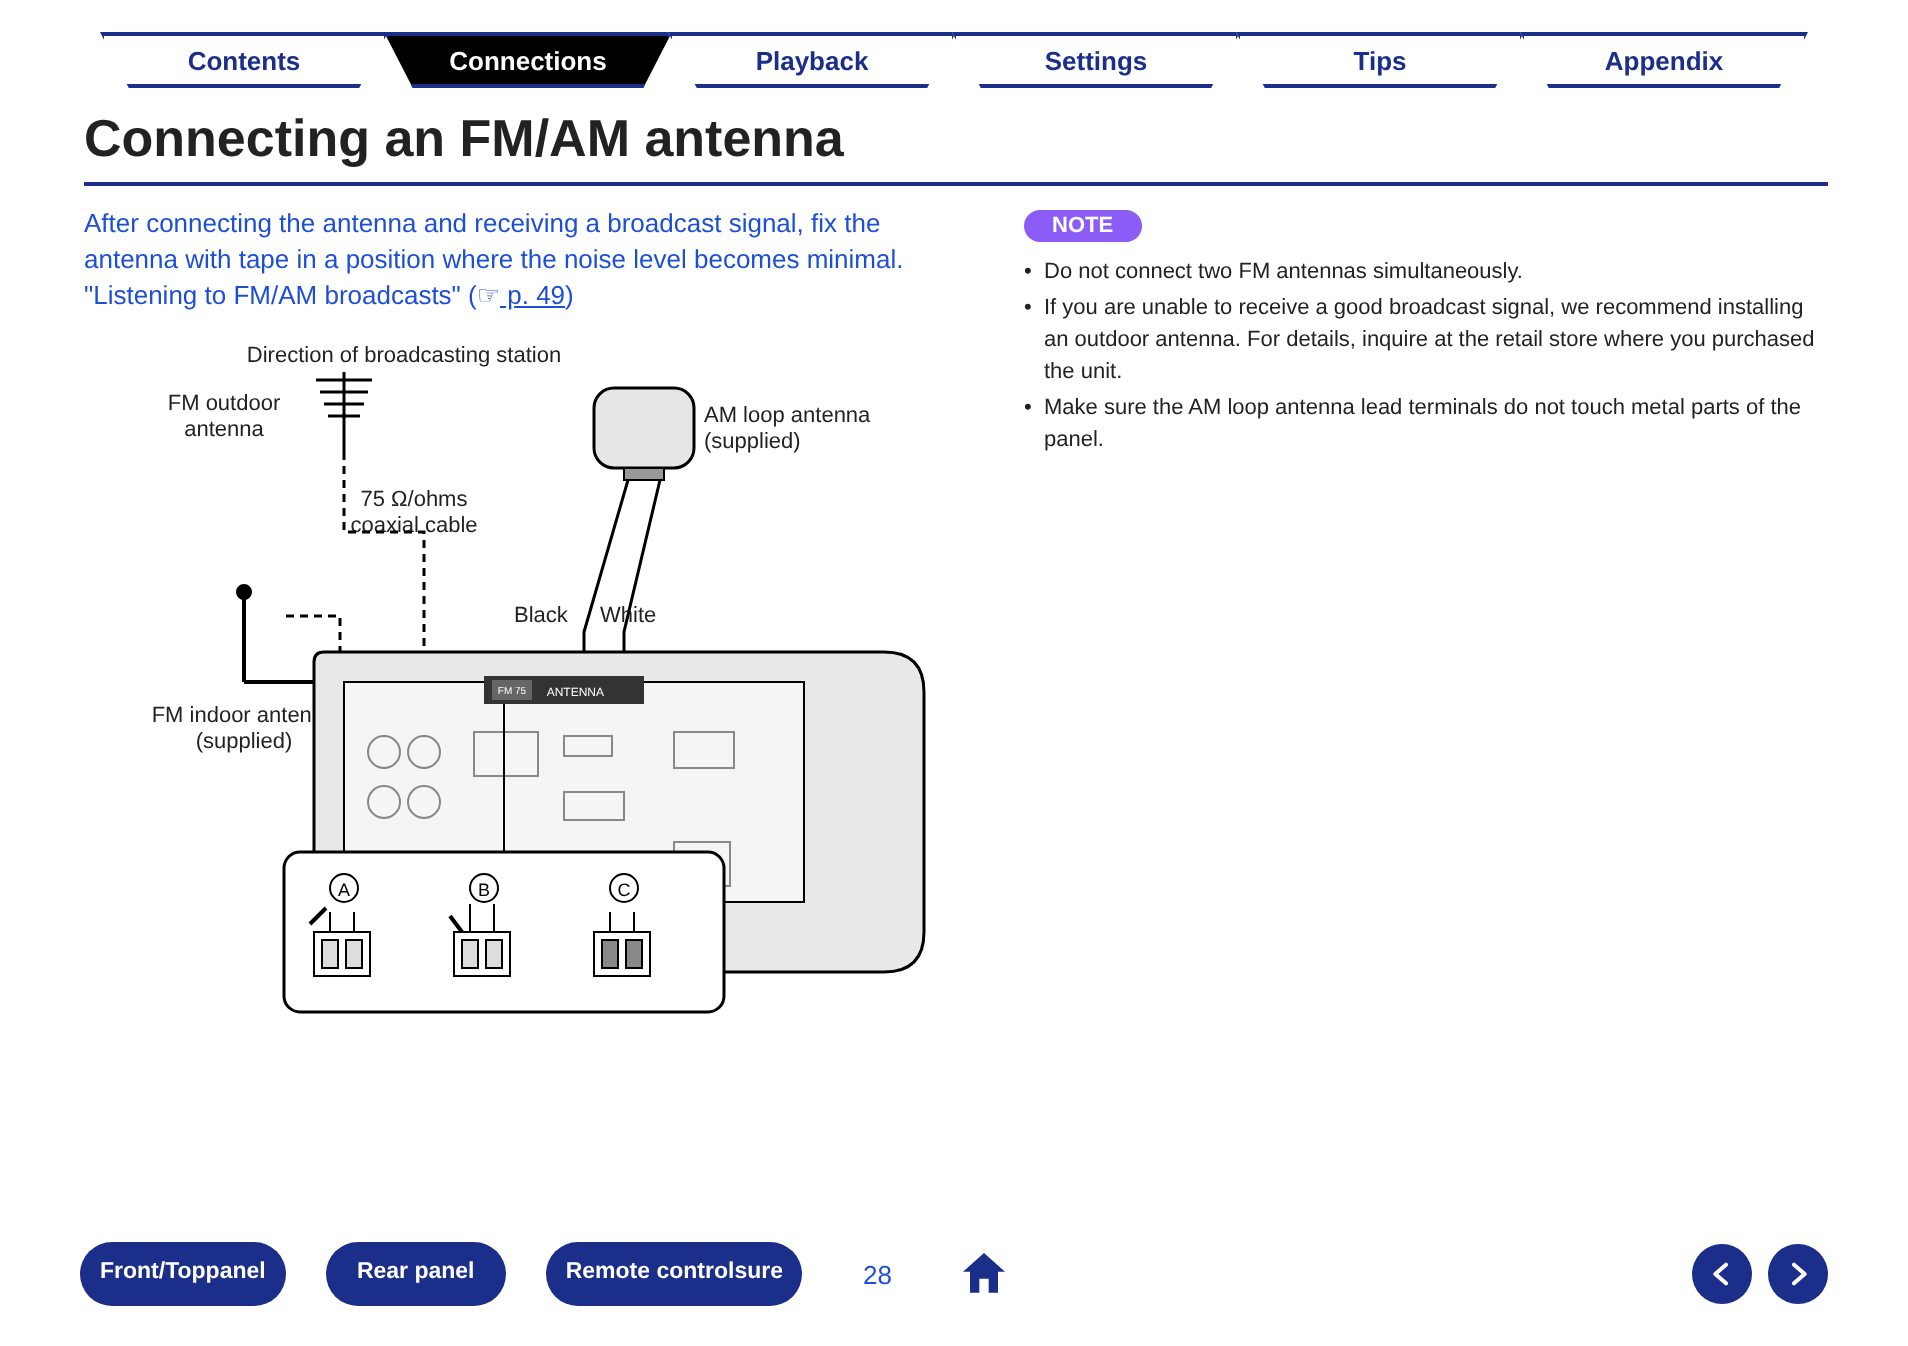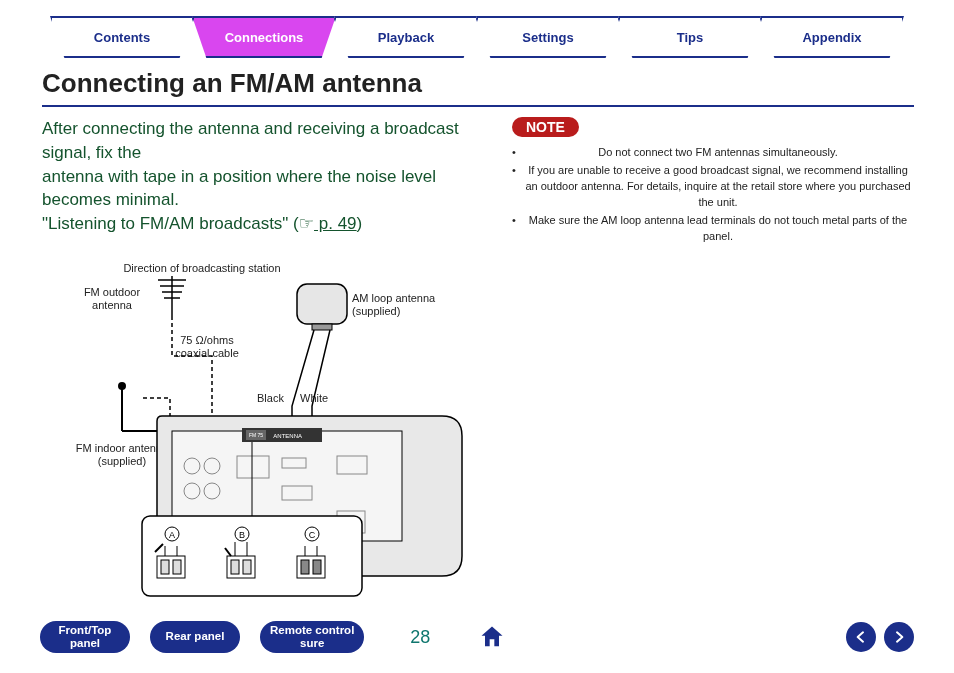--- a/index.html
+++ b/index.html
@@ -15,35 +15,35 @@
   
   .top-tabs {
     display: flex;
     justify-content: center;
     gap: 0;
     padding: 16px 40px 0 40px;
   }
   .tab {
     position: relative;
     width: 144px;
-    height: 42px;
+    height: 28px;
     display: flex;
     align-items: center;
     justify-content: center;
     font-size: 13px;
     font-weight: bold;
     color: #1b2e8a;
     background: #fff;
     border: 2px solid #1b2e8a;
     margin: 0 -1px;
     clip-path: polygon(0 0, 100% 0, 90% 100%, 10% 100%);
     cursor: pointer;
   }
   .tab.active {
-    background: #d946ef;
+    background: #000000;
     color: #fff;
   }
 
   .content {
     padding: 10px 40px 0 42px;
   }
 
   .page-title {
     font-size: 26px;
     font-weight: bold;
@@ -54,24 +54,24 @@
   }
 
   .two-col {
     display: flex;
     gap: 30px;
   }
   .col-left { flex: 0 0 440px; }
   .col-right { flex: 1; }
 
   .intro {
-    font-size: 17px;
+    font-size: 13px;
     line-height: 1.4;
-    color: #14532d;
-    margin-bottom: 20px;
+    color: #1d4ed8;
+    margin-bottom: 8px;
   }
   .page-ref {
     text-decoration: underline;
     cursor: pointer;
   }
 
   .diagram-wrap {
     position: relative;
     width: 440px;
     height: 380px;
@@ -87,32 +87,31 @@
 
   
   .diagram-svg {
     position: absolute;
     top: 0; left: 0;
     width: 440px; height: 380px;
   }
 
   .note-badge {
     display: inline-block;
-    background: #b91c1c;
+    background: #8b5cf6;
     color: #fff;
-    font-size: 14px;
+    font-size: 11px;
     font-weight: bold;
     border-radius: 10px;
     padding: 2px 14px;
     margin-bottom: 8px;
   }
   .note-list {
     list-style: none;
     padding-left: 0;
-    text-align: center;
   }
   .note-list li {
     font-size: 11px;
     line-height: 1.45;
     color: #222;
     position: relative;
     padding-left: 10px;
     margin-bottom: 2px;
   }
   .note-list li::before {
@@ -141,25 +140,25 @@
     padding: 4px 14px;
     min-width: 90px;
     line-height: 1.15;
     cursor: pointer;
     margin-right: 20px;
     display: flex;
     align-items: center;
     justify-content: center;
     height: 32px;
   }
-  .pill.two-line { flex-direction: column; padding: 14px 10px; }
+  .pill.two-line { flex-direction: row; padding: 14px 10px; }
   .page-num {
-    font-size: 18px;
-    color: #0f766e;
-    margin: 0 26px;
+    font-size: 13px;
+    color: #1d4ed8;
+    margin: 0 10px;
   }
   .home-btn {
     width: 32px; height: 32px;
     display: flex; align-items: center; justify-content: center;
     cursor: pointer;
     margin-left: 20px;
   }
   .arrow-group {
     margin-left: auto;
     display: flex;

